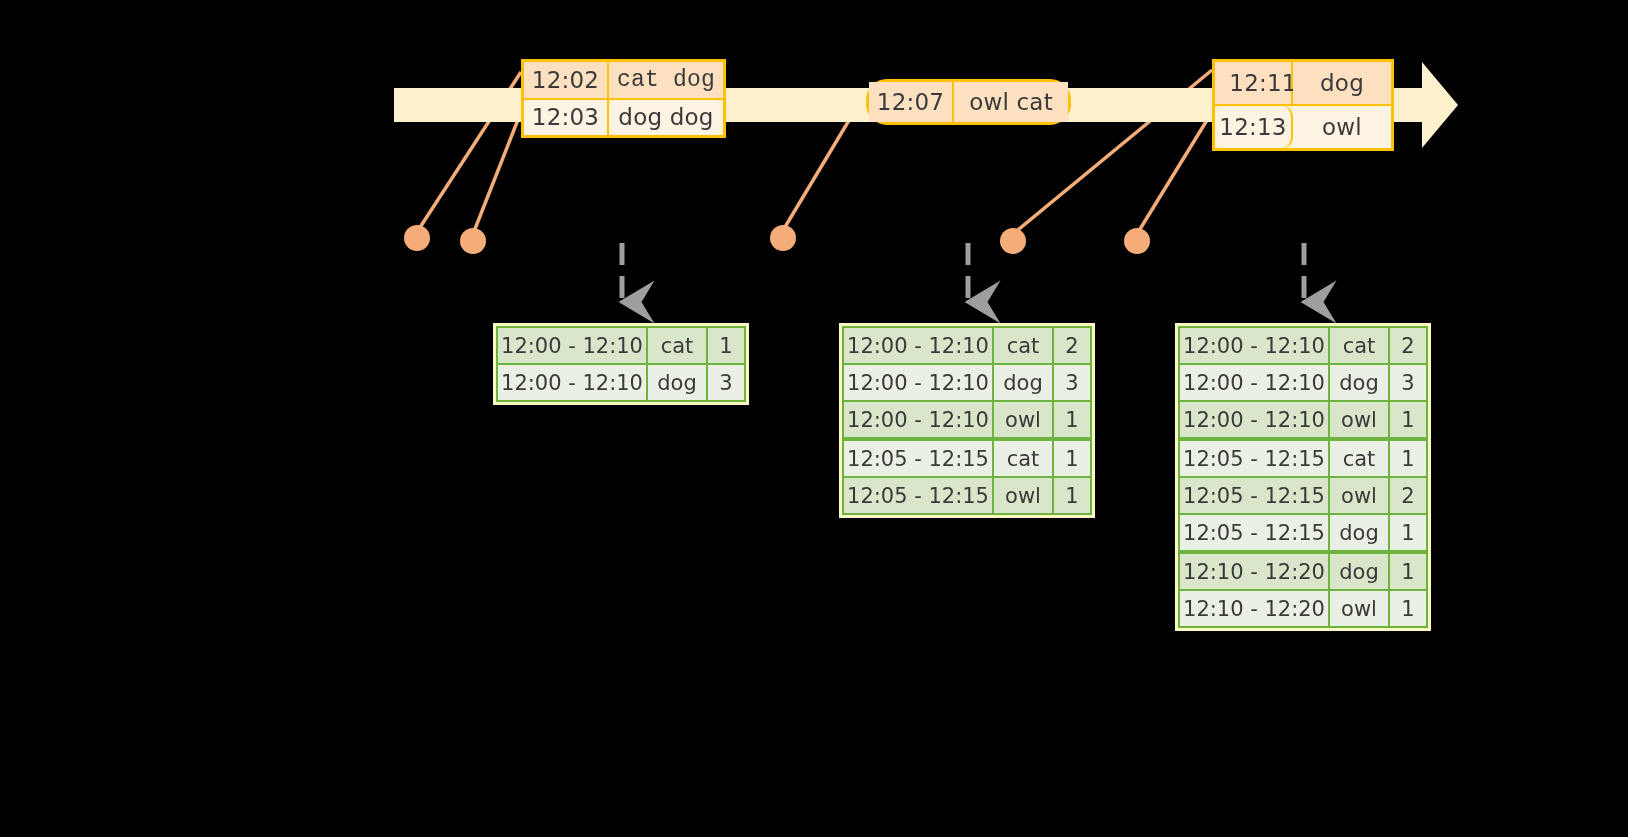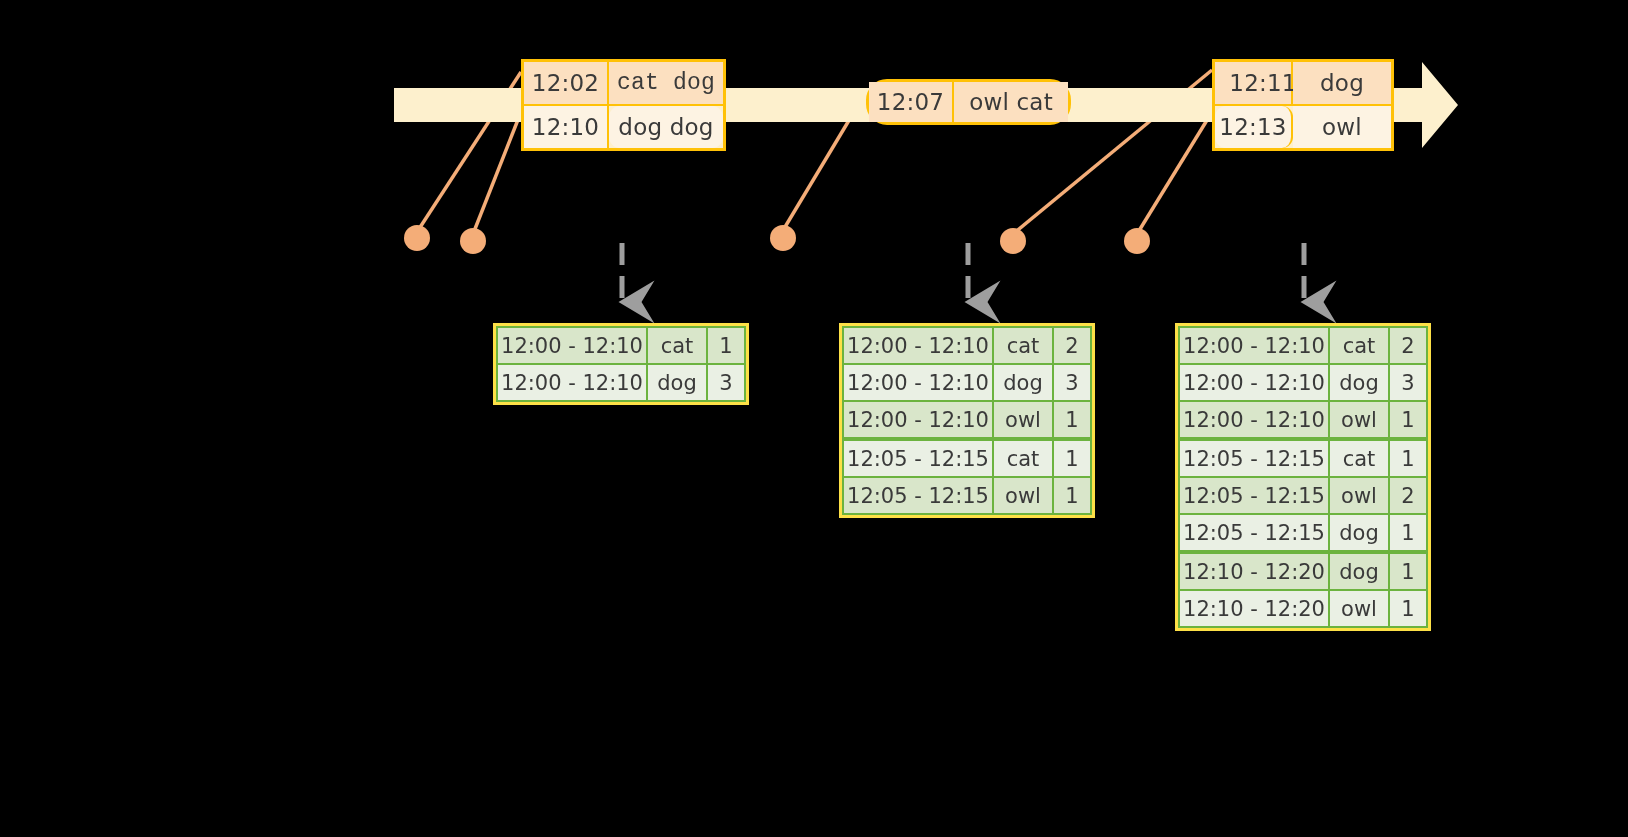--- a/index.html
+++ b/index.html
@@ -49,21 +49,21 @@
     letter-spacing: 0.2px;
     box-sizing: border-box;
   }
   .event-cell.time {
     border-right: 2px solid #ffc107;
   }
 
   
   .result-table {
     position: absolute;
-    border: 3px solid #fde047;
+    border: 3px solid #fef9c3;
     box-sizing: border-box;
     background: #6cb33f;
     display: flex;
     flex-direction: column;
     gap: 2px;
     padding: 2px;
   }
   .res-row {
     display: flex;
     gap: 2px;
@@ -117,27 +117,27 @@
       <line x1="622" y1="243" x2="622" y2="302"></line>
       <line x1="968" y1="243" x2="968" y2="302"></line>
       <line x1="1304" y1="243" x2="1304" y2="302"></line>
     </g>
 
     <g fill="#fdf0cd">
       <path d="M394,88 L1422,88 L1422,62 L1458,105 L1422,148 L1422,122 L394,122 Z"></path>
     </g>
   </svg>
 
-  <div class="event-box" style="left:521px; top:59px; width:205px; height:92px;justify-content:center;">
+  <div class="event-box" style="left:521px; top:59px; width:205px; height:79px;justify-content:center;">
     <div class="event-row shade-a">
       <div class="event-cell time" style="width:85px;">12:02</div>
       <div class="event-cell" style="flex:1;font-family:Liberation Mono, monospace;">cat dog</div>
     </div>
     <div class="event-row shade-b">
-      <div class="event-cell time" style="width:85px;">12:10</div>
+      <div class="event-cell time" style="width:85px;">12:03</div>
       <div class="event-cell" style="flex:1;border-radius:11px;">dog dog</div>
     </div>
   </div>
 
   <div class="event-box" style="left:866px; top:79px; width:205px; height:46px;border-radius:21px;">
     <div class="event-row shade-a">
       <div class="event-cell time" style="width:85px;">12:07</div>
       <div class="event-cell" style="flex:1;">owl cat</div>
     </div>
   </div>

